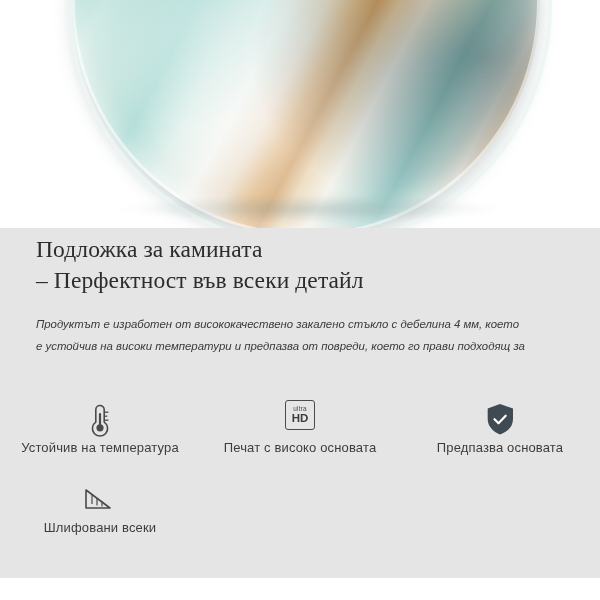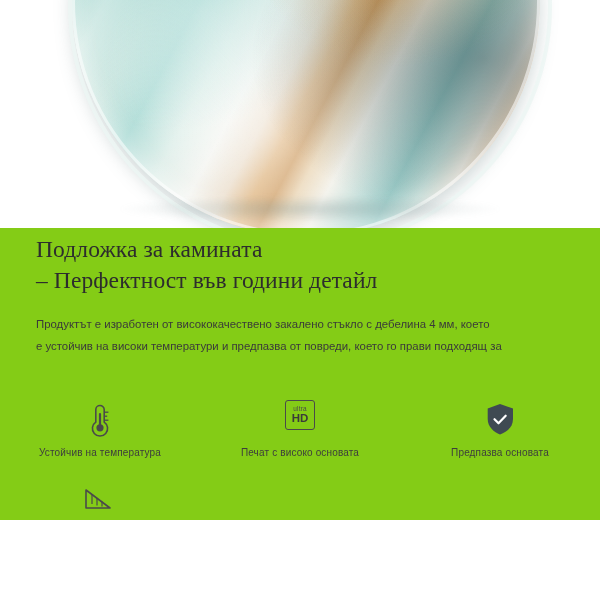--- a/index.html
+++ b/index.html
@@ -9,22 +9,22 @@
   body {
     width: 600px;
     height: 600px;
     background: #ffffff;
     font-family: "Liberation Sans", sans-serif;
     overflow: hidden;
   }
   .page {
     position: relative;
     width: 600px;
-    height: 520px;
-    background: #84cc16;
+    height: 578px;
+    background: #e5e5e5;
     overflow: hidden;
   }
 
   
   .hero {
     position: absolute;
     left: 0;
     top: 0;
     width: 600px;
     height: 228px;
@@ -132,20 +132,21 @@
   .headline .line {
     display: block;
     white-space: nowrap;
   }
   .body-copy {
     margin: 0;
     padding: 18px 20px 0 36px;
     font-size: 11.4px;
     line-height: 21.5px;
     color: #3a3a3a;
+    font-style: italic;
   }
   .body-copy .line {
     display: block;
     white-space: nowrap;
   }
 
   
   .features {
     position: absolute;
     left: 0;
@@ -162,22 +163,21 @@
     align-items: center;
     justify-content: flex-start;
   }
   .feature-icon {
     height: 40px;
     display: flex;
     align-items: flex-start;
     justify-content: center;
   }
   .feature-label {
-    margin-top: 7px;
-    font-size: 10px;
+    font-size: 13px;
     color: #3d3d3d;
     text-align: center;
     letter-spacing: 0.15px;
     white-space: nowrap;
   }
   .uhd-badge {
     width: 28px;
     height: 28px;
     border: 1.6px solid #4a4a4a;
     border-radius: 3px;
@@ -208,21 +208,21 @@
   <div class="hero">
     <div class="disc"></div>
     <div class="disc-rim"></div>
     <div class="disc-edge"></div>
     <div class="disc-shadow"></div>
   </div>
 
   <div class="content">
     <h1 class="headline">
       <span class="line">Подложка за камината</span>
-      <span class="line">– Перфектност във години детайл</span>
+      <span class="line">– Перфектност във всеки детайл</span>
     </h1>
     <p class="body-copy">
       <span class="line">Продуктът е изработен от висококачествено закалено стъкло с дебелина 4 мм, което</span>
       <span class="line">е устойчив на високи температури и предпазва от повреди, което го прави подходящ за</span>
     </p>
   </div>
 
   <div class="features">
 
     <div class="feature">

